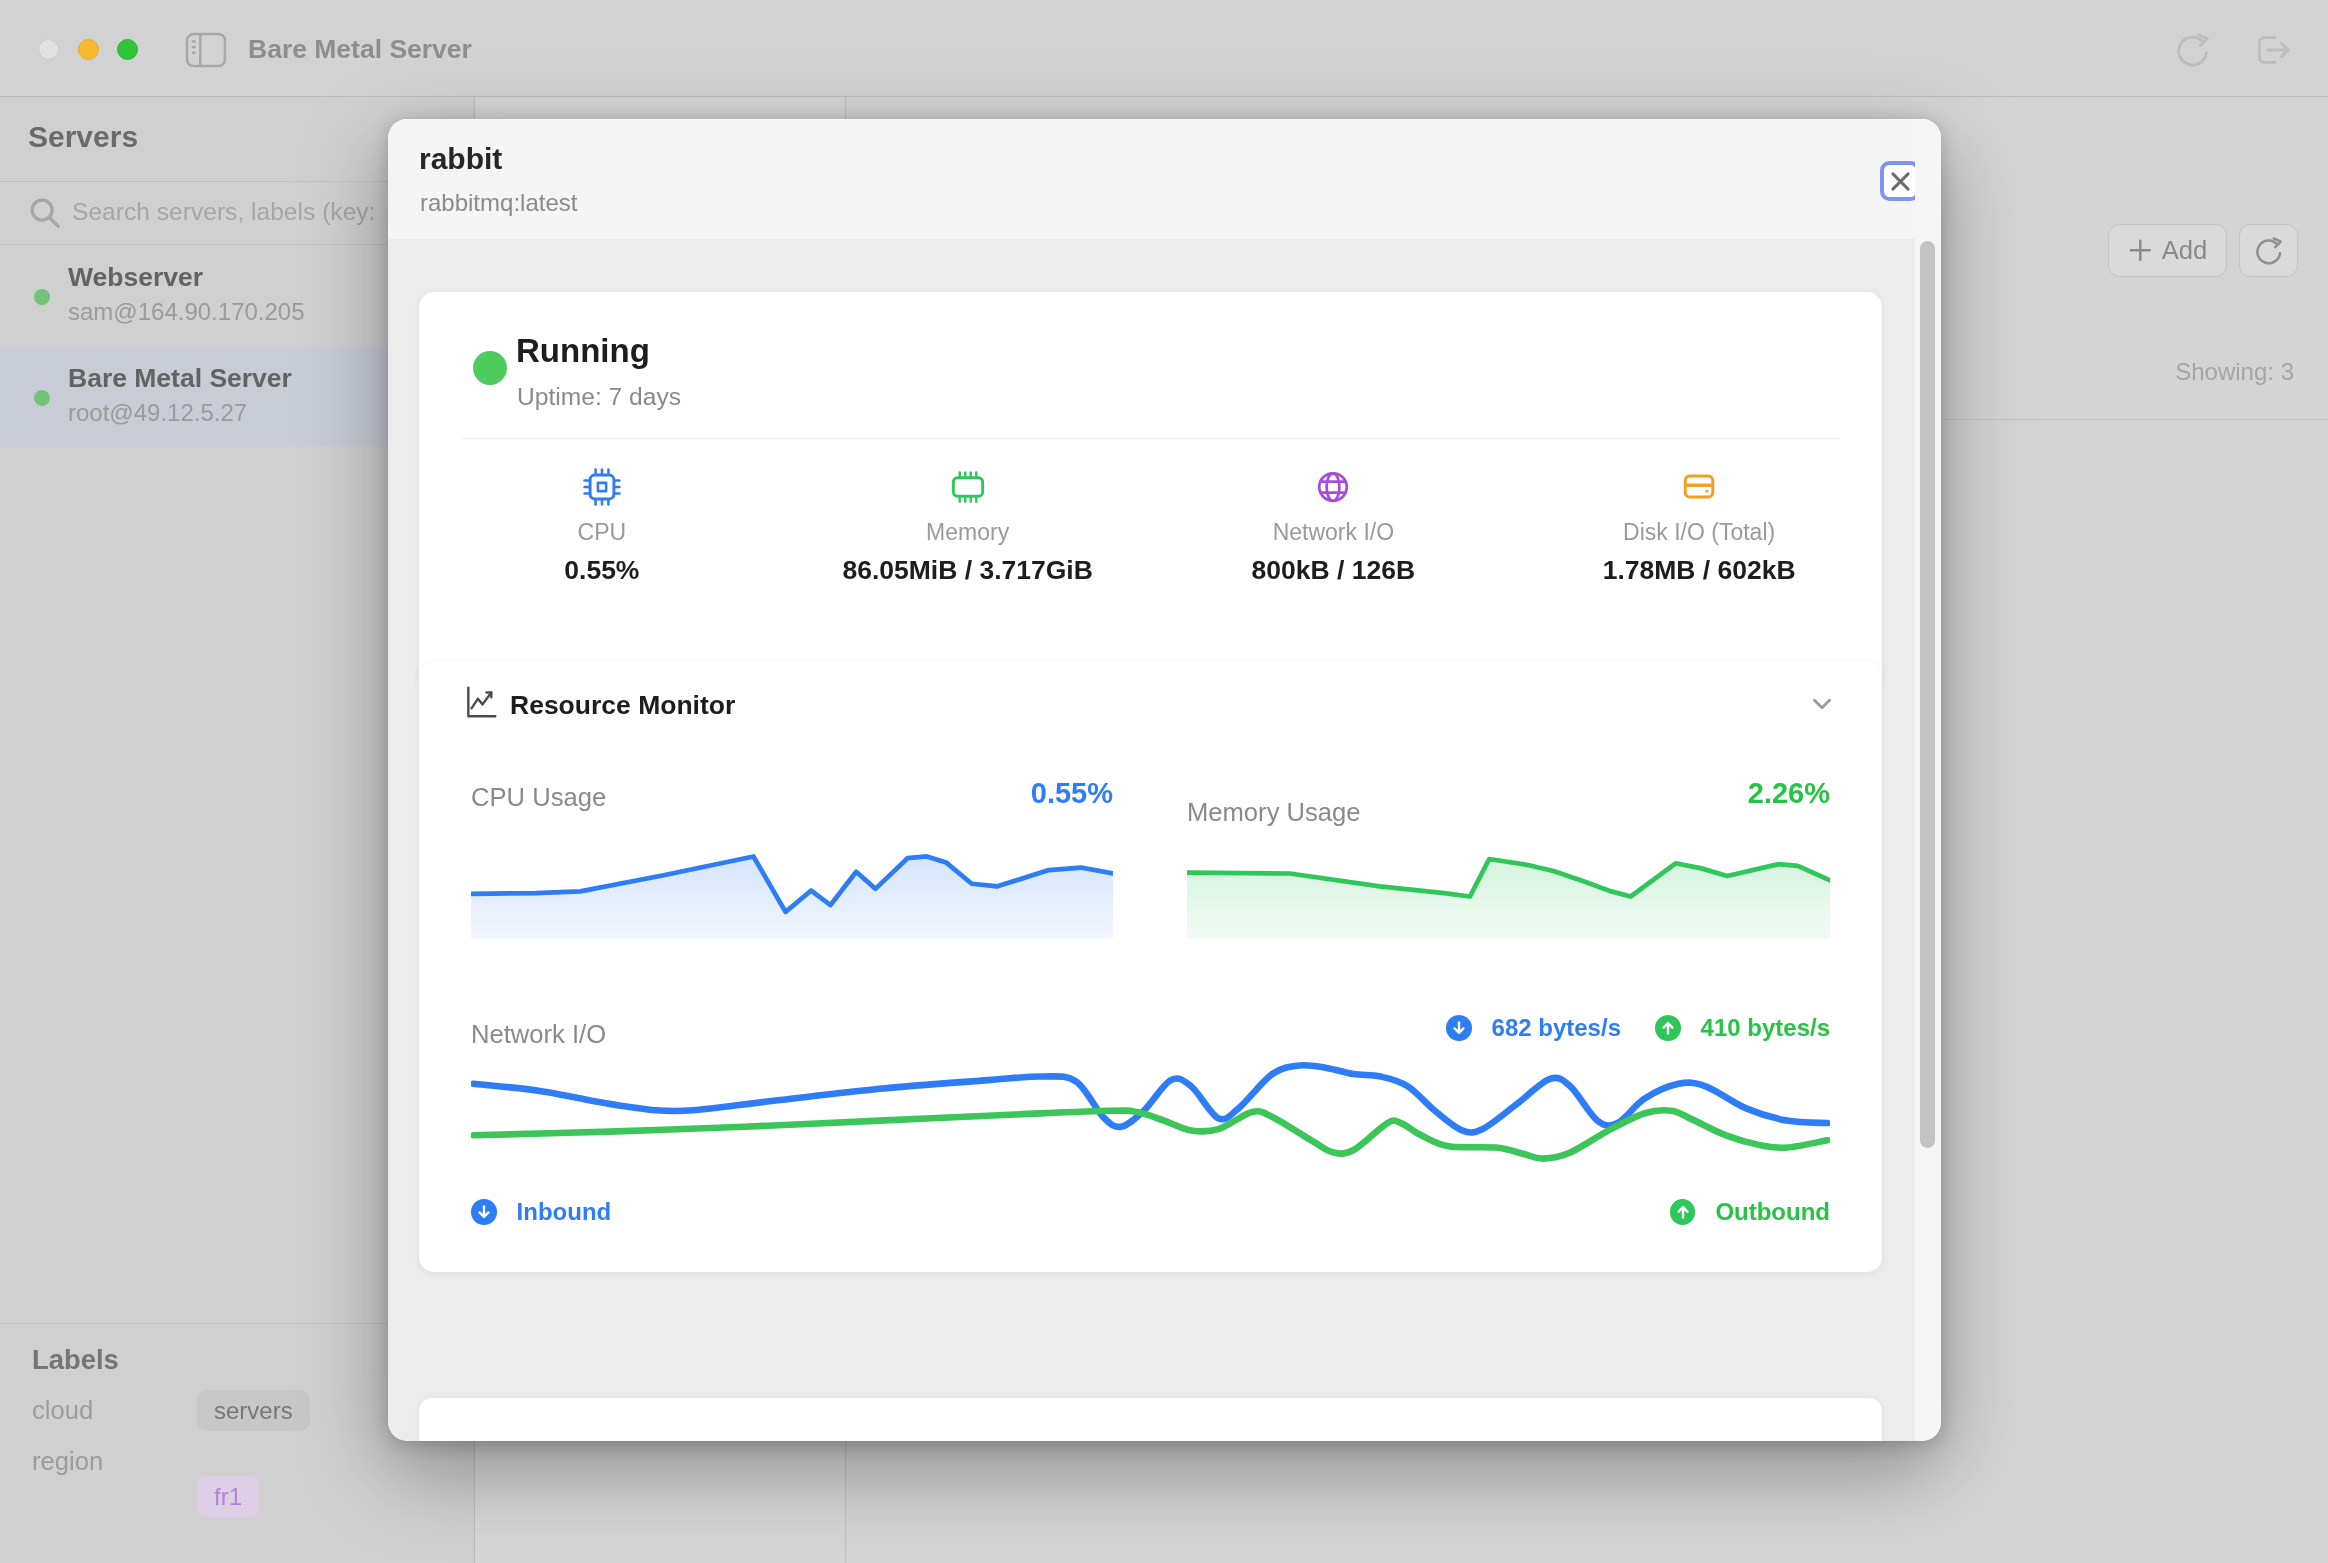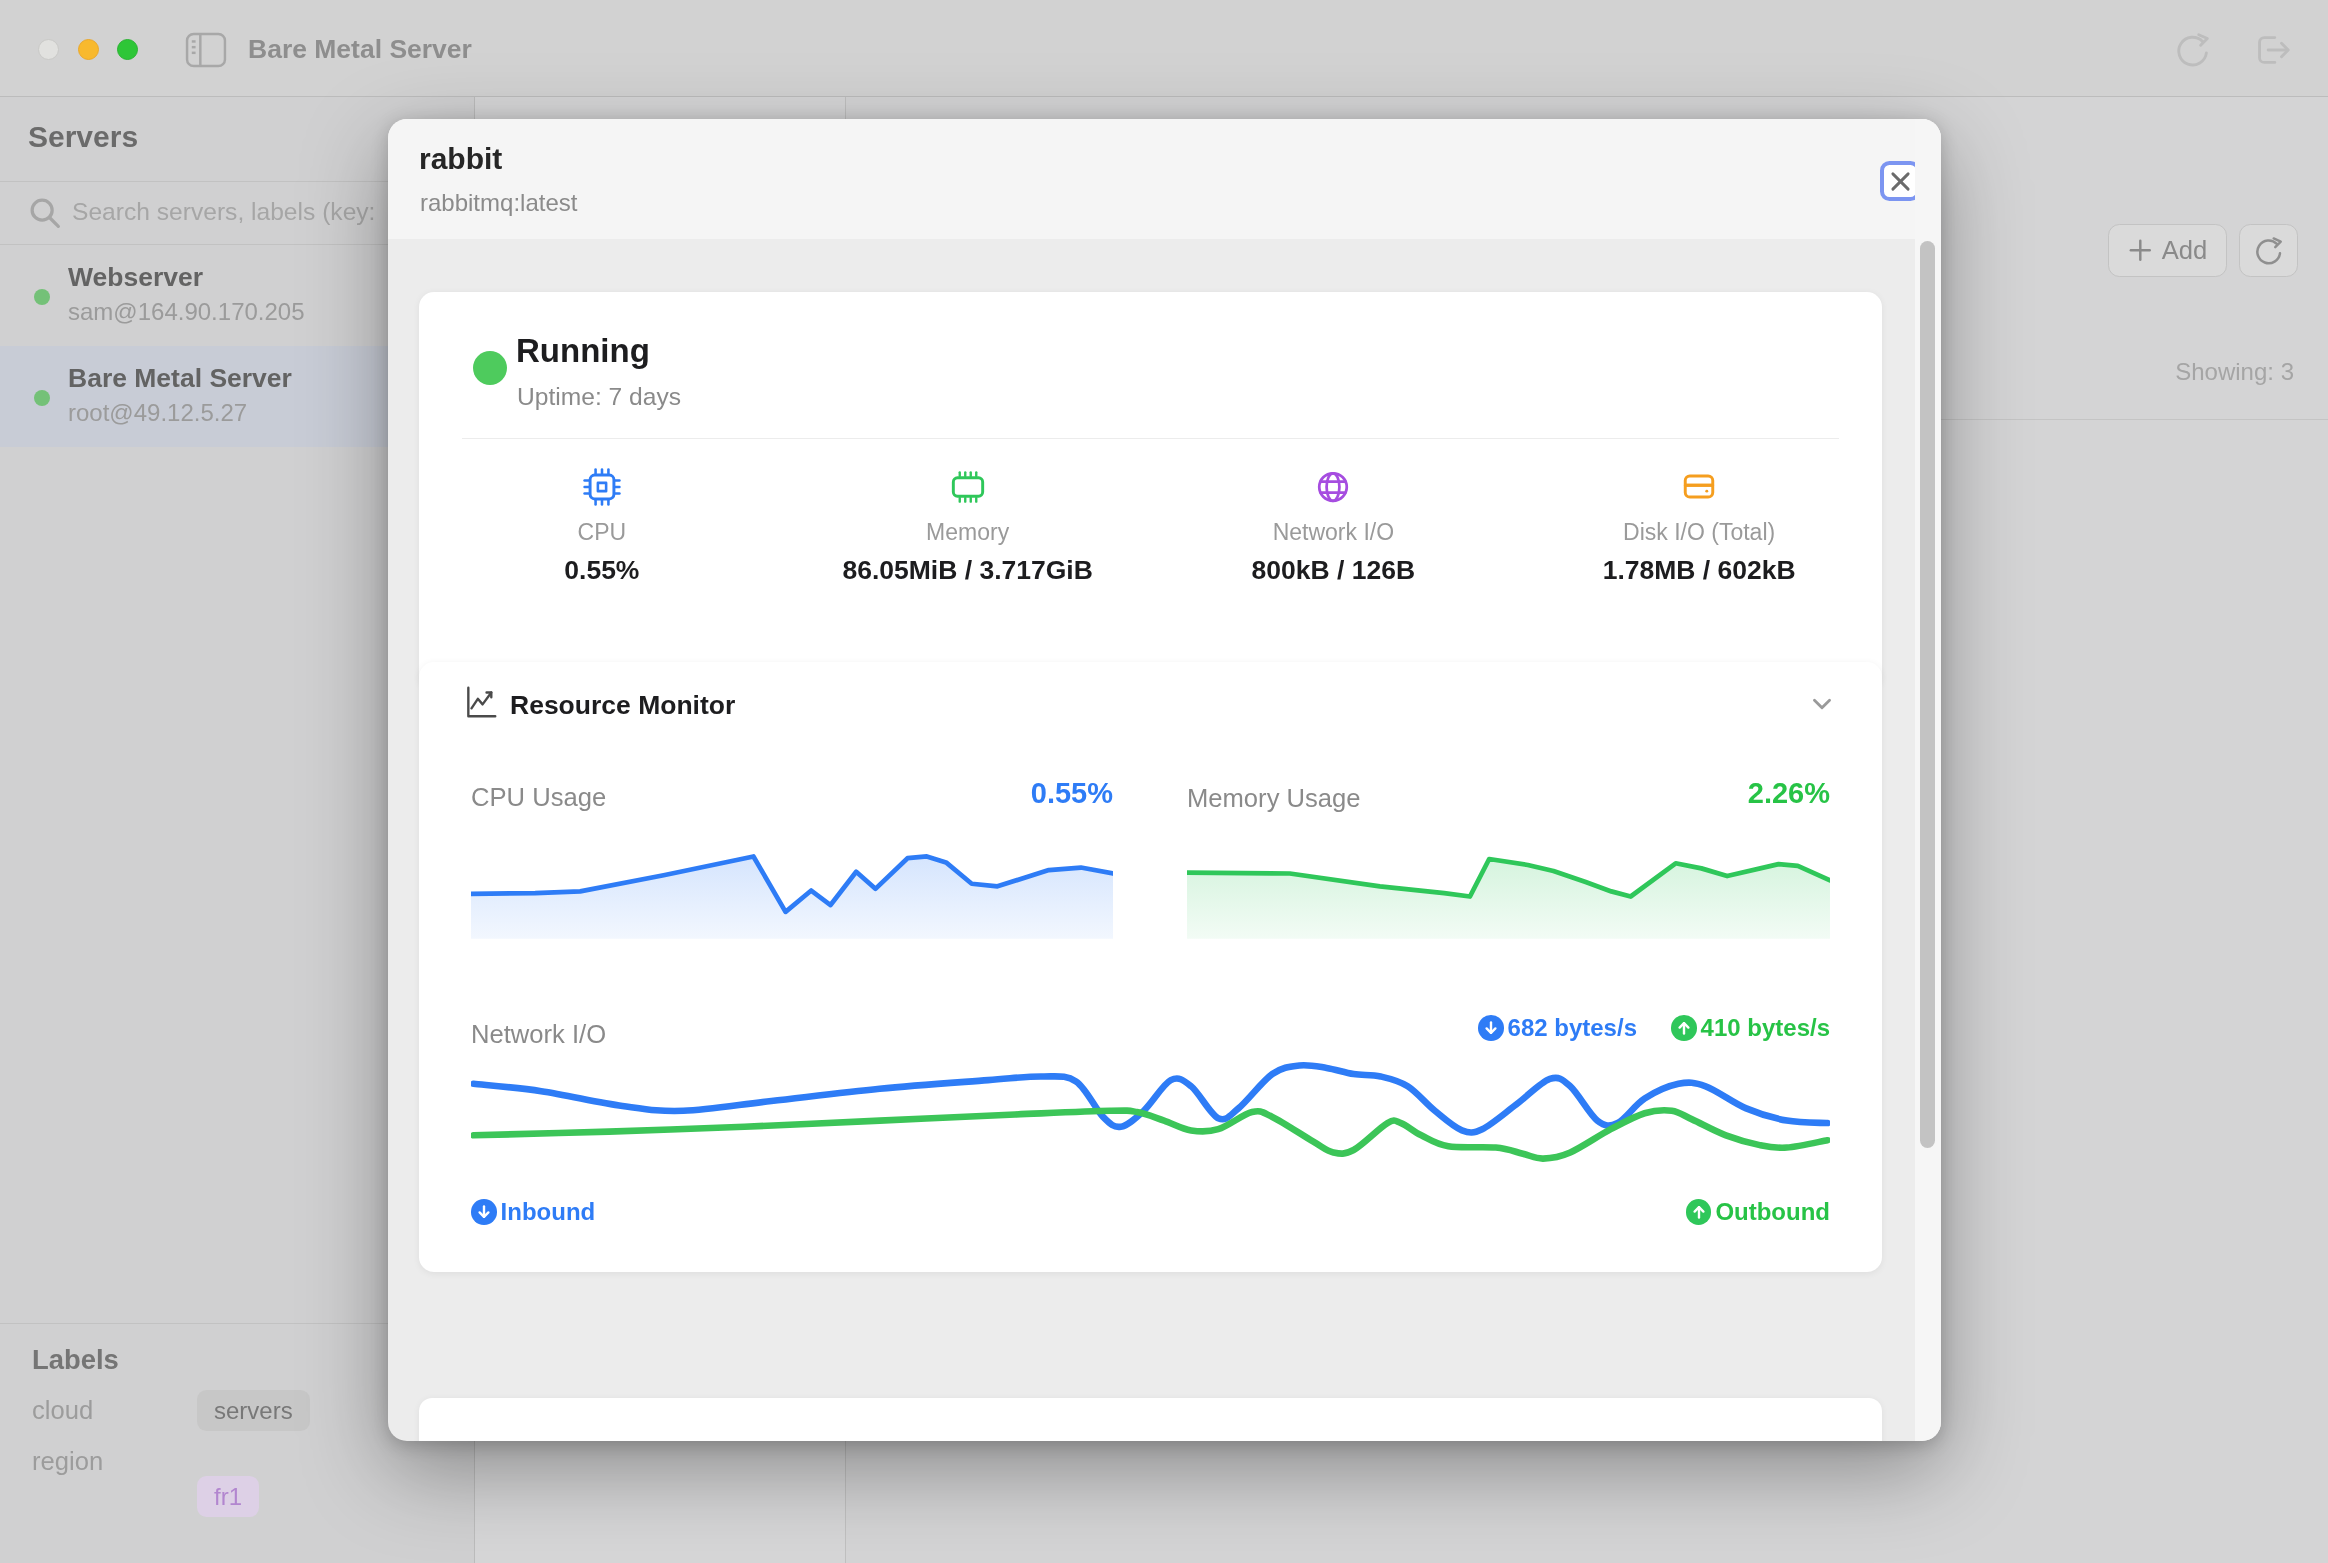--- a/index.html
+++ b/index.html
@@ -69,21 +69,21 @@
   .card-rm{top:543px;height:610px;}
   .rm-icon{position:absolute;left:43px;top:21px;}
   .rm-title{position:absolute;left:91px;top:28px;font-size:26.5px;font-weight:600;color:#1d1d1f;}
   .rm-chevron{position:absolute;right:43px;top:24.6px;}
   .rm-lbl{position:absolute;font-size:25.6px;color:#8a8a8a;}
   .rm-val{position:absolute;font-size:29px;font-weight:bold;}
   .rm-val.blue{color:#2e7cf6;}
   .rm-val.green{color:#27c346;}
   .chart-s{position:absolute;top:182px;}
   .net-badges{position:absolute;top:352px;right:52px;display:flex;gap:34px;align-items:center;}
-  .rate{display:flex;align-items:center;gap:4px;font-size:24px;font-weight:600;}
+  .rate{display:flex;align-items:center;gap:20px;font-size:24px;font-weight:600;}
   .rate.in{color:#2e7cf6;}
   .rate.out{color:#27c346;}
   .circ{width:25.6px;height:25.6px;border-radius:50%;display:flex;align-items:center;justify-content:center;}
   .circ.blue{background:#2e7cf6;}
   .circ.green{background:#2fc75a;}
   .legend-in{position:absolute;left:52px;top:536px;}
   .legend-out{position:absolute;right:52px;top:536px;}
 
   .card-ports{top:1185px;height:70px;border-radius:13.2px;cursor:pointer;}
   .np-icon{position:absolute;left:43px;top:16px;}
@@ -285,21 +285,21 @@
           <defs>
             <linearGradient id="grad-cpu-0" x1="0" y1="0" x2="0" y2="1">
               <stop offset="0" stop-color="#2e7cf6" stop-opacity="0.20"></stop>
               <stop offset="1" stop-color="#2e7cf6" stop-opacity="0.06"></stop>
             </linearGradient>
           </defs>
           <path d="M0.0,52.6 L67.8,51.7 L115.3,49.9 L203.4,32.8 L298.3,13.0 L332.2,71.5 L359.3,49.0 L379.7,64.3 L406.8,29.2 L427.1,47.2 L461.0,14.8 L481.4,13.0 L501.7,19.3 L528.8,41.8 L556.0,44.5 L610.2,27.4 L644.1,24.7 L678.0,31.0 L678,100 L0,100 Z" fill="url(#grad-cpu-0)"></path>
           <path d="M0.0,52.6 L67.8,51.7 L115.3,49.9 L203.4,32.8 L298.3,13.0 L332.2,71.5 L359.3,49.0 L379.7,64.3 L406.8,29.2 L427.1,47.2 L461.0,14.8 L481.4,13.0 L501.7,19.3 L528.8,41.8 L556.0,44.5 L610.2,27.4 L644.1,24.7 L678.0,31.0" fill="none" stroke="#2e7cf6" stroke-width="5" stroke-linejoin="round" stroke-linecap="round"></path>
         </svg>
 
-      <div class="rm-lbl" style="left:768px;top:122px;">Memory Usage</div>
+      <div class="rm-lbl" style="left:768px;top:136px;">Memory Usage</div>
       <div class="rm-val green" style="left:768px;top:115px;width:643px;text-align:right;">2.26%</div>
       <svg class="chart-s" style="left:768px;" width="643" height="95" viewBox="0 0 679 100">
           <defs>
             <linearGradient id="grad-memory-0" x1="0" y1="0" x2="0" y2="1">
               <stop offset="0" stop-color="#2fc75a" stop-opacity="0.20"></stop>
               <stop offset="1" stop-color="#2fc75a" stop-opacity="0.06"></stop>
             </linearGradient>
           </defs>
           <path d="M0.0,30.1 L108.6,31.0 L203.7,44.5 L271.6,51.7 L298.8,55.3 L319.1,15.7 L359.9,22.0 L387.0,28.3 L421.0,40.0 L448.1,49.9 L468.5,55.3 L516.0,20.2 L543.2,25.6 L570.4,33.7 L624.7,21.1 L645.0,22.9 L679.0,38.2 L679,100 L0,100 Z" fill="url(#grad-memory-0)"></path>
           <path d="M0.0,30.1 L108.6,31.0 L203.7,44.5 L271.6,51.7 L298.8,55.3 L319.1,15.7 L359.9,22.0 L387.0,28.3 L421.0,40.0 L448.1,49.9 L468.5,55.3 L516.0,20.2 L543.2,25.6 L570.4,33.7 L624.7,21.1 L645.0,22.9 L679.0,38.2" fill="none" stroke="#2fc75a" stroke-width="5" stroke-linejoin="round" stroke-linecap="round"></path>

